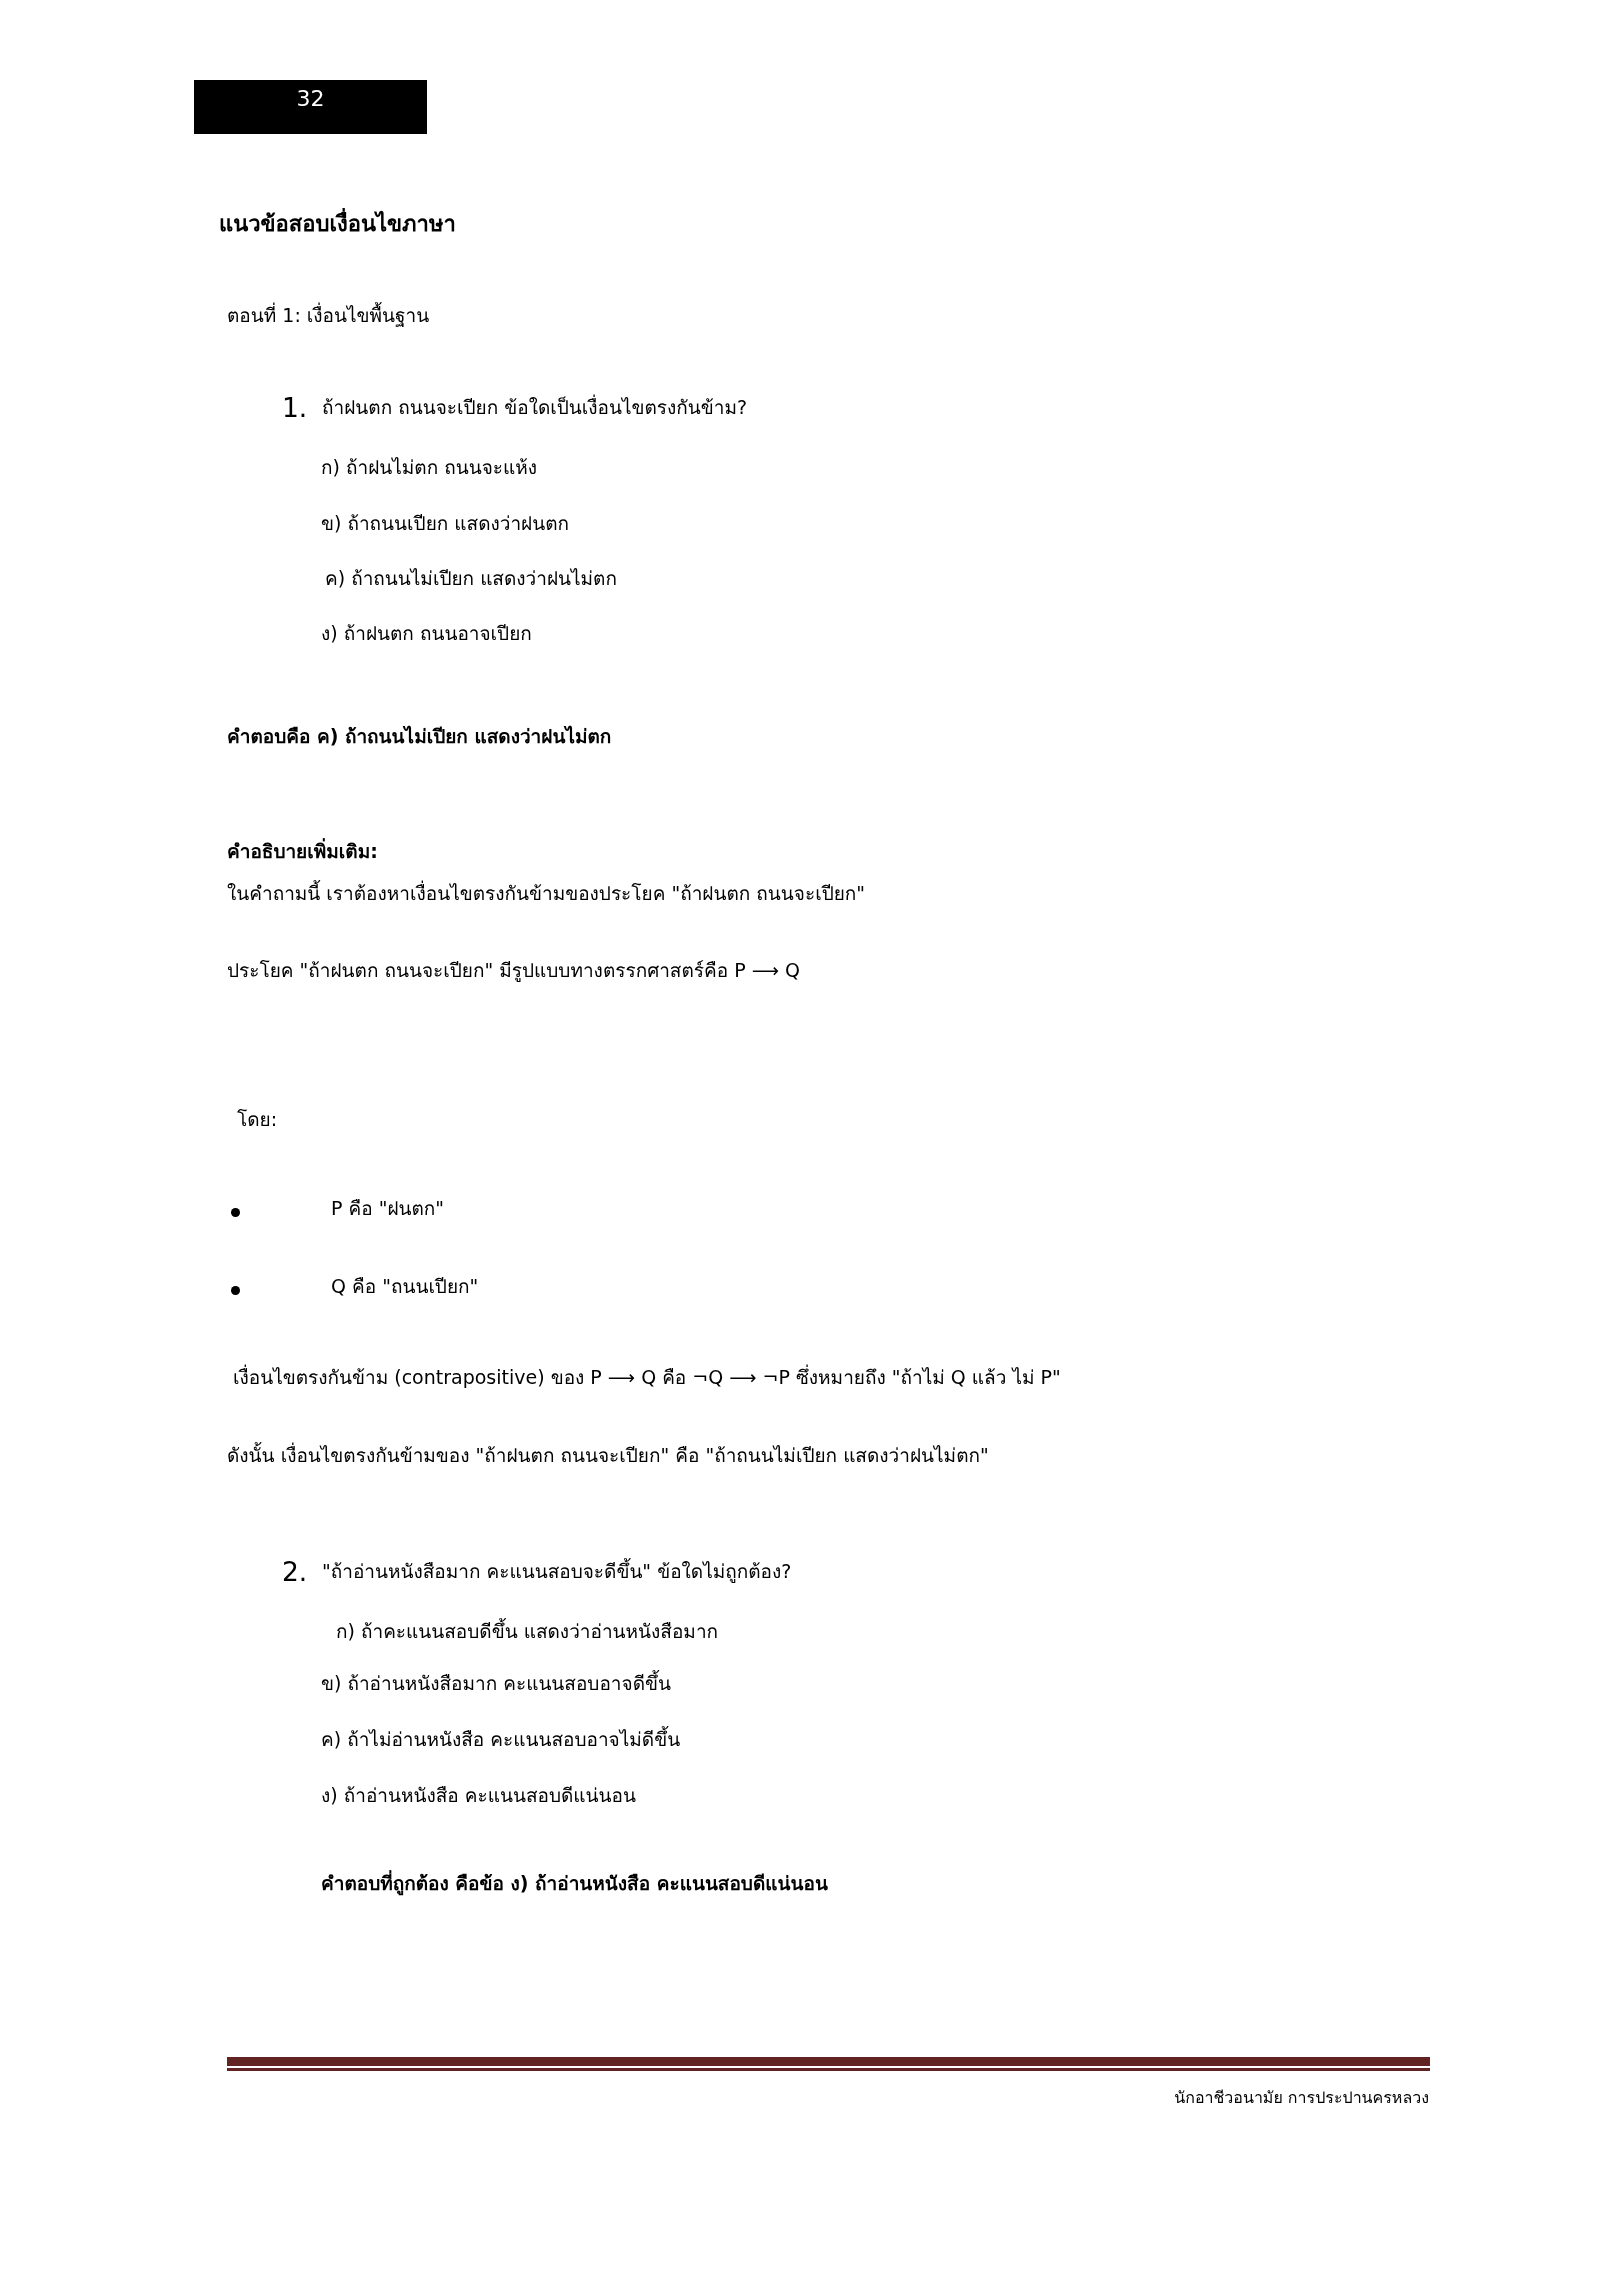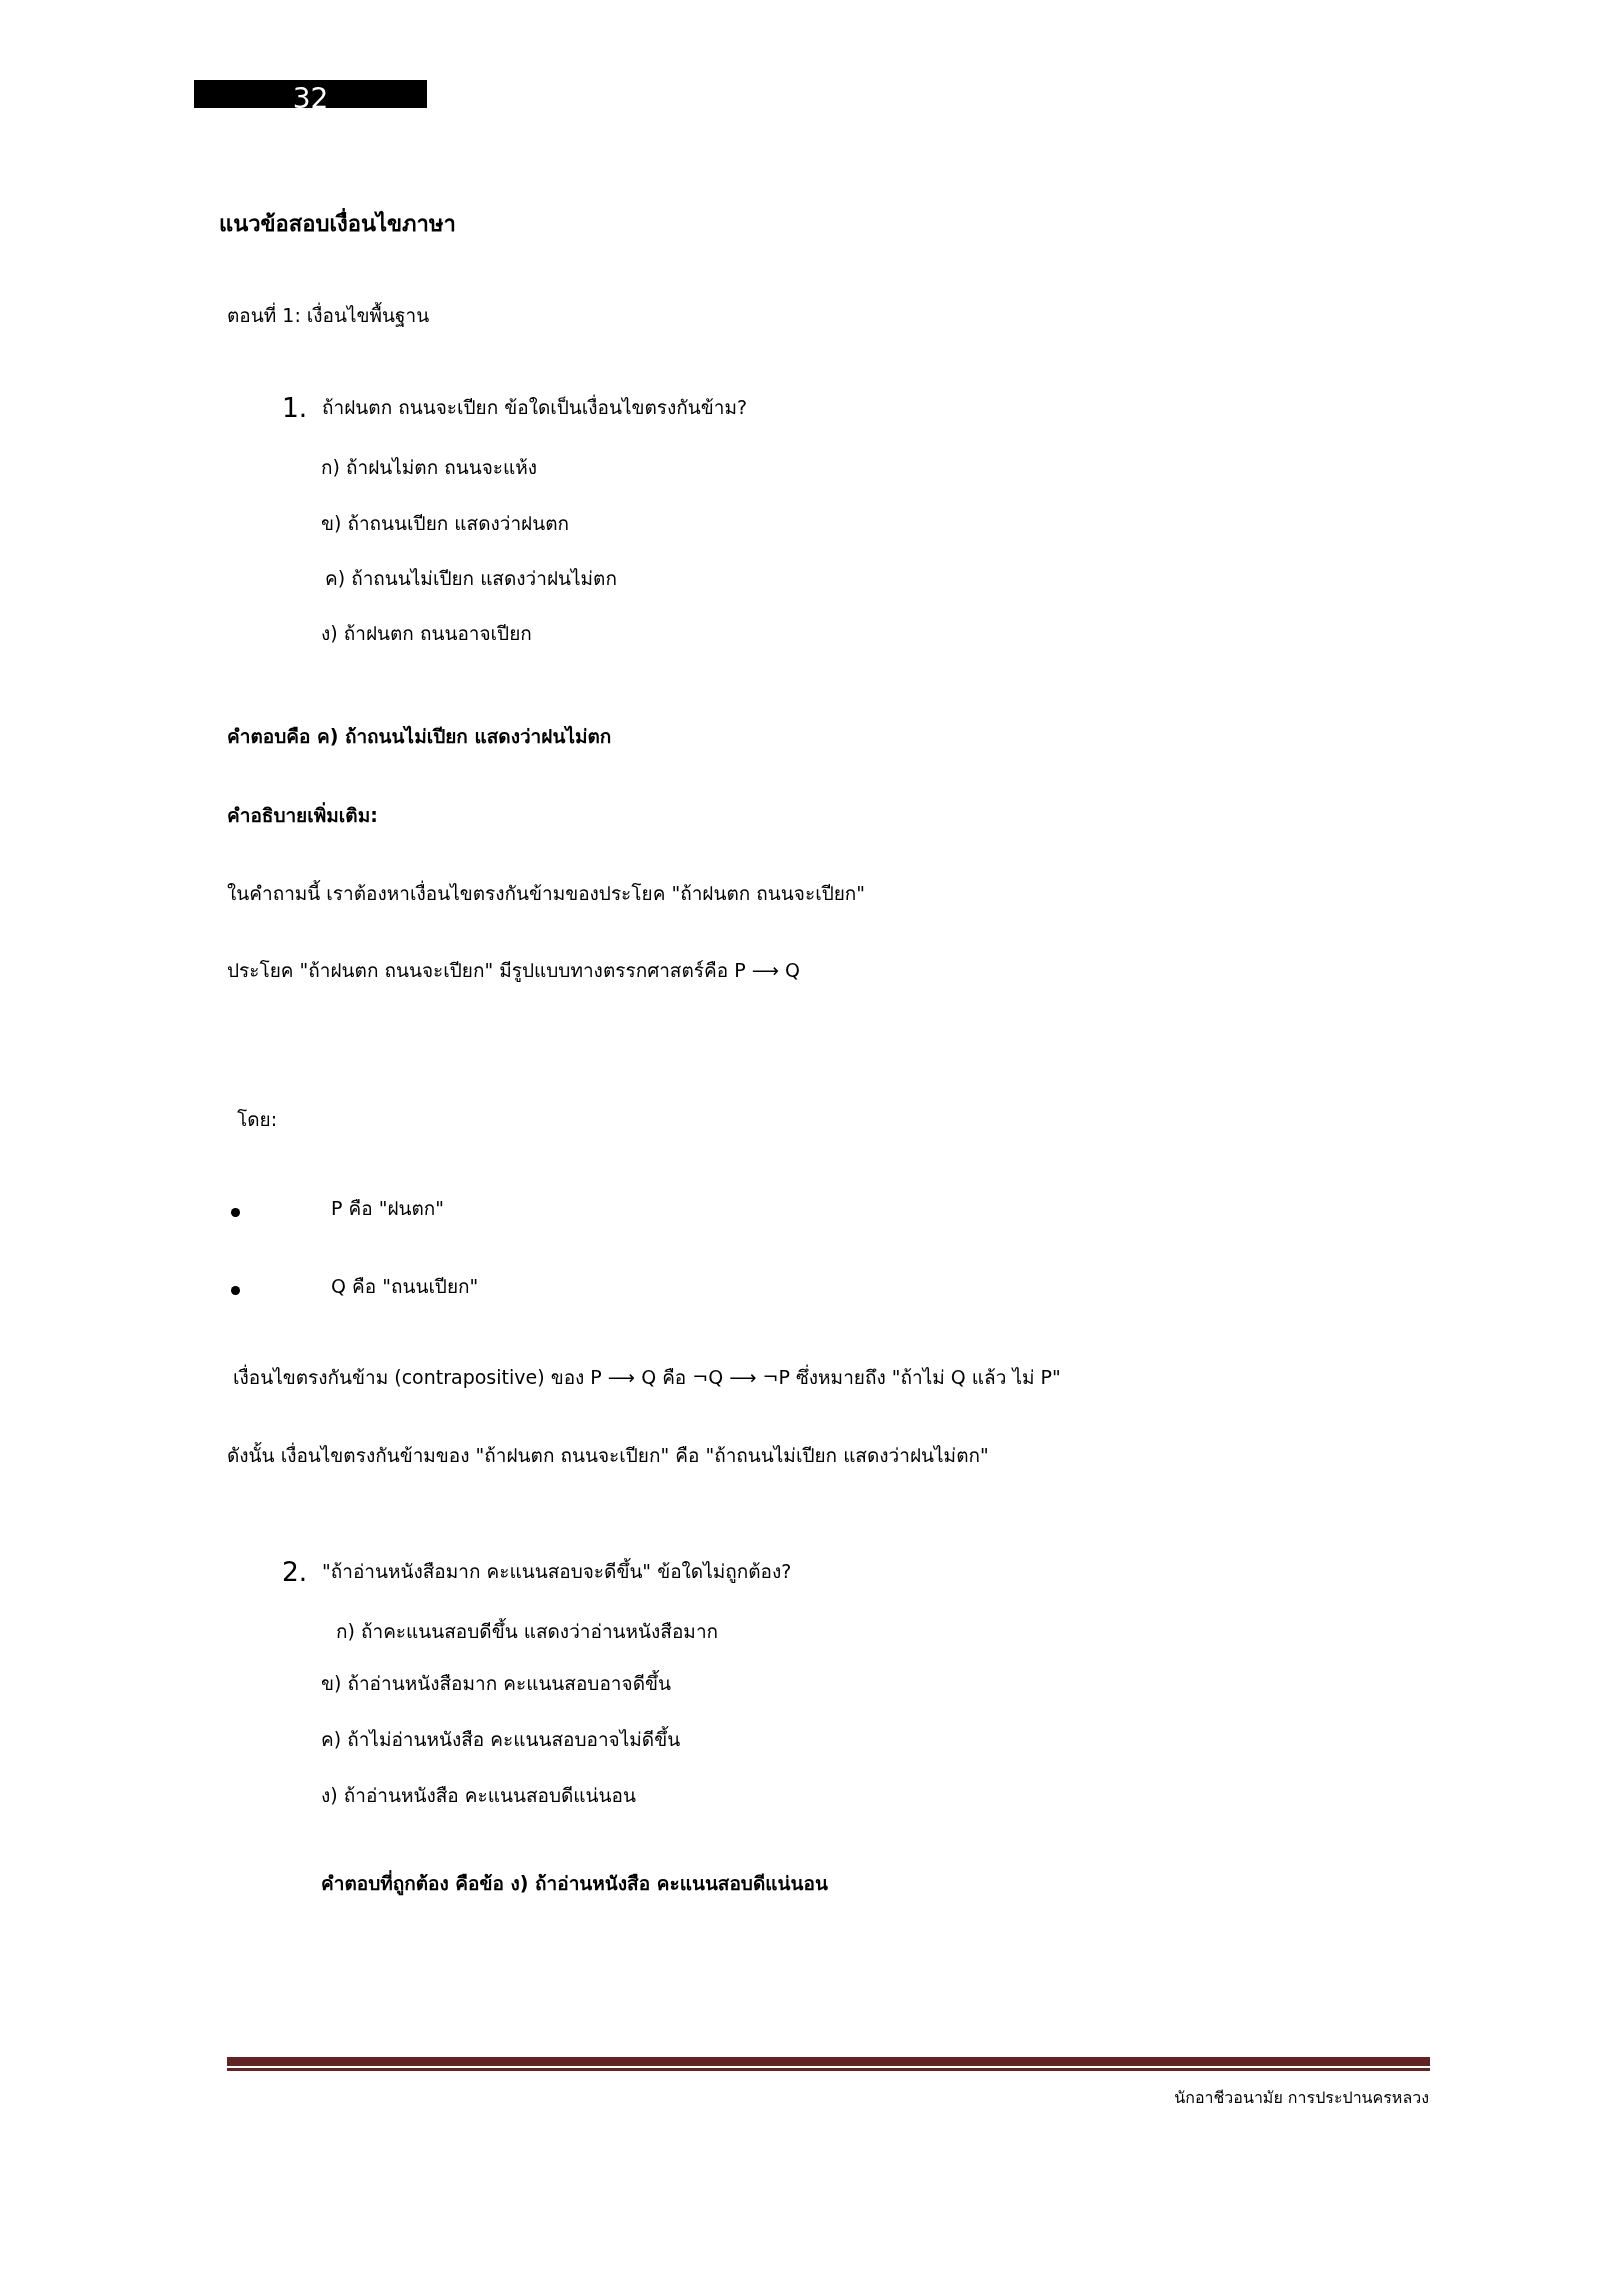--- a/index.html
+++ b/index.html
@@ -1,20 +1,20 @@
 <!DOCTYPE html>
 <html><head>
 <meta charset="utf-8">
 <style>
   html, body { margin: 0; padding: 0; background: #ffffff; }
   body { width: 1621px; height: 2293px; position: relative; overflow: hidden;
          font-family: "DejaVu Sans", "Liberation Sans", sans-serif; color: #000; }
-  .page-num-box { position: absolute; left: 194px; top: 80px; width: 233px; height: 28px;
+  .page-num-box { position: absolute; left: 194px; top: 80px; width: 233px; height: 54px;
                   background: #000; color: #fff; text-align: center;
-                  font-family: "DejaVu Sans", sans-serif; font-size: 28px; line-height: 38px; }
+                  font-family: "DejaVu Sans", sans-serif; font-size: 22px; line-height: 38px; }
   .line { position: absolute; white-space: nowrap; font-size: 19px; line-height: 39px; }
   .bold { font-weight: bold; }
   .num { position: absolute; white-space: nowrap; font-size: 26.5px; line-height: 39px; }
   .bullet-dot { position: absolute; width: 8.8px; height: 8.8px; border-radius: 50%; background: #000; }
   .footer-bar-thick { position: absolute; left: 227px; top: 2057px; width: 1203px; height: 8.8px; background: #622323; }
   .footer-bar-thin { position: absolute; left: 227px; top: 2068px; width: 1203px; height: 2.9px; background: #622323; }
   .footer-text { position: absolute; right: 192px; top: 2080px; white-space: nowrap;
                  font-family: "DejaVu Serif", "Liberation Serif", serif; font-size: 16px; line-height: 35px; }
 </style>
 </head>
@@ -32,21 +32,21 @@
   <div class="num" style="left:282px; top:388px;">1.</div>
   <div class="line" style="left:322px; top:388px;">ถ้าฝนตก ถนนจะเปียก ข้อใดเป็นเงื่อนไขตรงกันข้าม?</div>
   <div class="line" style="left:321px; top:448px;">ก) ถ้าฝนไม่ตก ถนนจะแห้ง</div>
   <div class="line" style="left:321px; top:504px;">ข) ถ้าถนนเปียก แสดงว่าฝนตก</div>
   <div class="line" style="left:325px; top:559px;">ค) ถ้าถนนไม่เปียก แสดงว่าฝนไม่ตก</div>
   <div class="line" style="left:321px; top:614px;">ง) ถ้าฝนตก ถนนอาจเปียก</div>
 </div>
 
 <div class="line bold" style="left:227px; top:717px;">คำตอบคือ ค) ถ้าถนนไม่เปียก แสดงว่าฝนไม่ตก</div>
 
-<div class="line bold" style="left:227px; top:796px;">คำอธิบายเพิ่มเติม:</div>
+<div class="line bold" style="left:227px; top:832px;">คำอธิบายเพิ่มเติม:</div>
 
 <div class="line" style="left:227px; top:874px;">ในคำถามนี้ เราต้องหาเงื่อนไขตรงกันข้ามของประโยค "ถ้าฝนตก ถนนจะเปียก"</div>
 
 <div class="line" style="left:227px; top:951px;">ประโยค "ถ้าฝนตก ถนนจะเปียก" มีรูปแบบทางตรรกศาสตร์คือ P ⟶ Q</div>
 
 <div class="line" style="left:237px; top:1100px;">โดย:</div>
 
 <div>
   <div>
     <div class="bullet-dot" style="left:231px; top:1208px;"></div>

